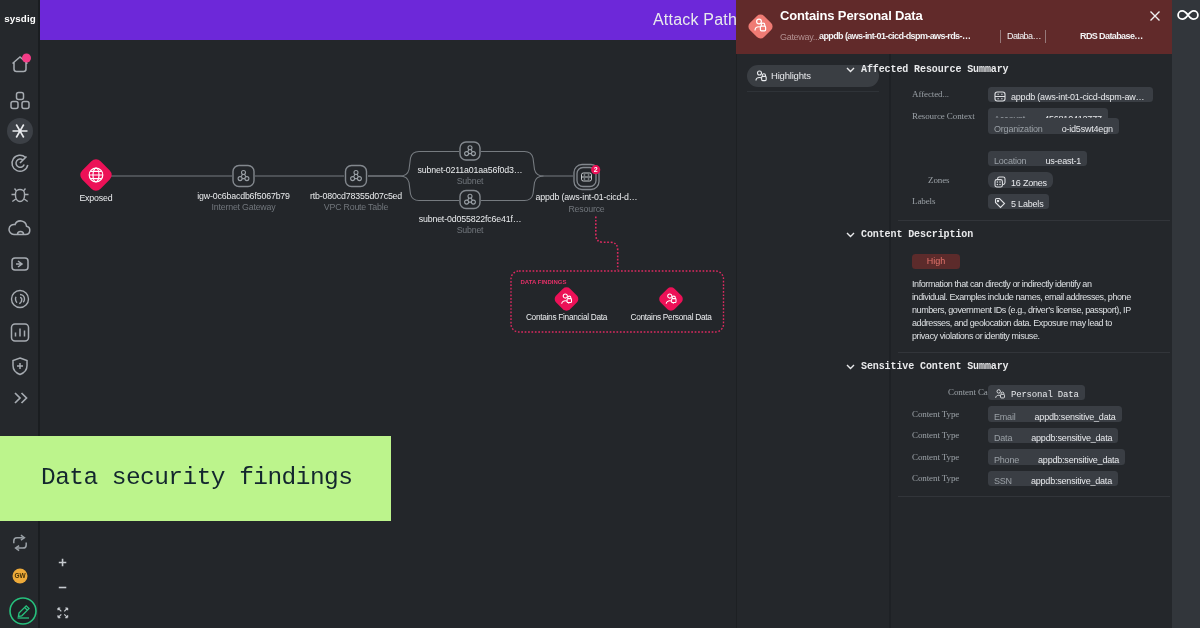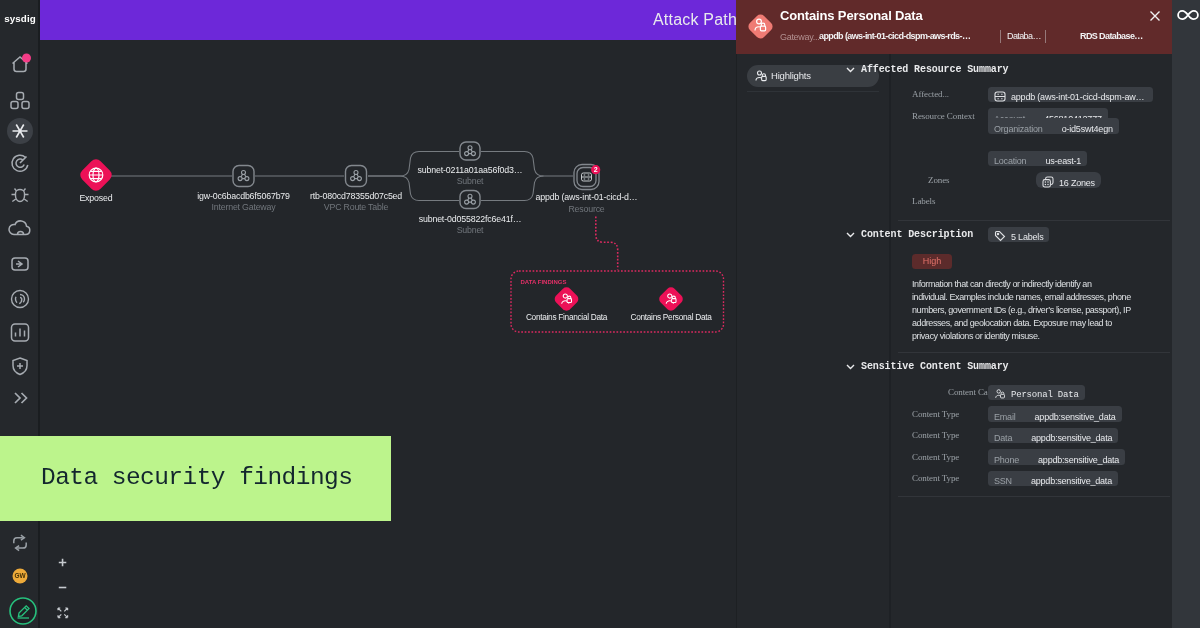--- a/index.html
+++ b/index.html
@@ -285,49 +285,49 @@
       <path d="M1 5.5 H11 M3.5 3.2 H4.8 M7.2 3.2 H8.5 M3.5 7.8 H4.8 M7.2 7.8 H8.5"></path>
     </g>
   </svg>appdb (aws-int-01-cicd-dspm-aw…</div>
 
 <div class="rowlbl" style="top:110.5px;">Resource Context</div>
 <div class="chip" style="left:988px; top:108px;"><span class="k">Account</span>456810412777</div>
 <div class="chip" style="left:988px; top:118px;"><span class="k">Organization</span>o-id5swt4egn</div>
 <div class="chip" style="left:988px; top:150.5px;"><span class="k">Location</span>us-east-1</div>
 
 <div class="rowlbl" style="top:174.5px;margin-left:16px;">Zones</div>
-<div class="chip" style="left:1036px; top:172px;border-radius:6px;">
+<div class="chip" style="left:988px; top:172px;border-radius:6px;">
   <svg width="12" height="12" viewBox="0 0 12 12" style="margin-right:5px;">
     <g stroke="#dfe1e4" stroke-width="1.05" fill="none">
       <path d="M3.6 3.2 V2.8 Q3.6 1 5.4 1 H9.2 Q11 1 11 2.8 V6.6 Q11 8.4 9.2 8.4 H8.8"></path>
       <rect x="1" y="3.6" width="7.4" height="7.4" rx="1.8"></rect>
       <g fill="#dfe1e4" stroke="none">
         <circle cx="3.4" cy="6" r="0.75"></circle>
           <circle cx="6" cy="6" r="0.75"></circle>
         <circle cx="3.4" cy="8.6" r="0.75"></circle>
           <circle cx="6" cy="8.6" r="0.75"></circle>
       </g>
     </g>
   </svg>16 Zones</div>
 
 <div class="rowlbl" style="top:196px;">Labels</div>
-<div class="chip" style="left:988px; top:193.5px;margin-top:33px;">
+<div class="chip" style="left:988px; top:193.5px;">
   <svg width="12" height="12" viewBox="0 0 12 12" style="margin-right:5px;">
     <g stroke="#dfe1e4" stroke-width="1.1" fill="none">
       <path d="M1.5 5.5 V2.5 Q1.5 1.5 2.5 1.5 H5.5 L10.5 6.5 L6.5 10.5 L1.5 5.5 Z"></path>
       <circle cx="4" cy="4" r="0.7" fill="#dfe1e4"></circle>
     </g>
   </svg>5 Labels</div>
 
 <div class="divh" style="top:219.5px;"></div>
 
 <div class="sect" style="top:228.5px;"><svg width="9" height="6" viewBox="0 0 9 6">
       <path d="M1 1 L4.5 4.5 L8 1" stroke="#e9eaec" stroke-width="1.4" fill="none"></path>
     </svg>Content Description</div>
-<div class="abs" style="left:912px; top:253.5px; width:40px; height:15px; background:#5c2b2b; border-radius:3.5px; color:#e2726a; font-size:9px; text-align:center; line-height:15px;">High</div>
+<div class="abs" style="left:912px; top:253.5px; width:48px; height:15px; background:#5c2b2b; border-radius:3.5px; color:#e2726a; font-size:9px; text-align:center; line-height:15px;">High</div>
 <div class="abs" style="left:912px; top:278px; font-size:9px; letter-spacing:-0.42px; line-height:12.9px; color:#dde0e3; white-space:nowrap;">Information that can directly or indirectly identify an<br>individual. Examples include names, email addresses, phone<br>numbers, government IDs (e.g., driver’s license, passport), IP<br>addresses, and geolocation data. Exposure may lead to<br>privacy violations or identity misuse.</div>
 
 <div class="divh" style="top:351.5px;"></div>
 
 <div class="sect" style="top:360.5px;"><svg width="9" height="6" viewBox="0 0 9 6">
       <path d="M1 1 L4.5 4.5 L8 1" stroke="#e9eaec" stroke-width="1.4" fill="none"></path>
     </svg>Sensitive Content Summary</div>
 
 <div class="rowlbl" style="top:387px;margin-left:36px;">Content Category</div>
 <div class="chip" style="left:988px; top:384.5px;font-family:Liberation Mono, monospace;">

